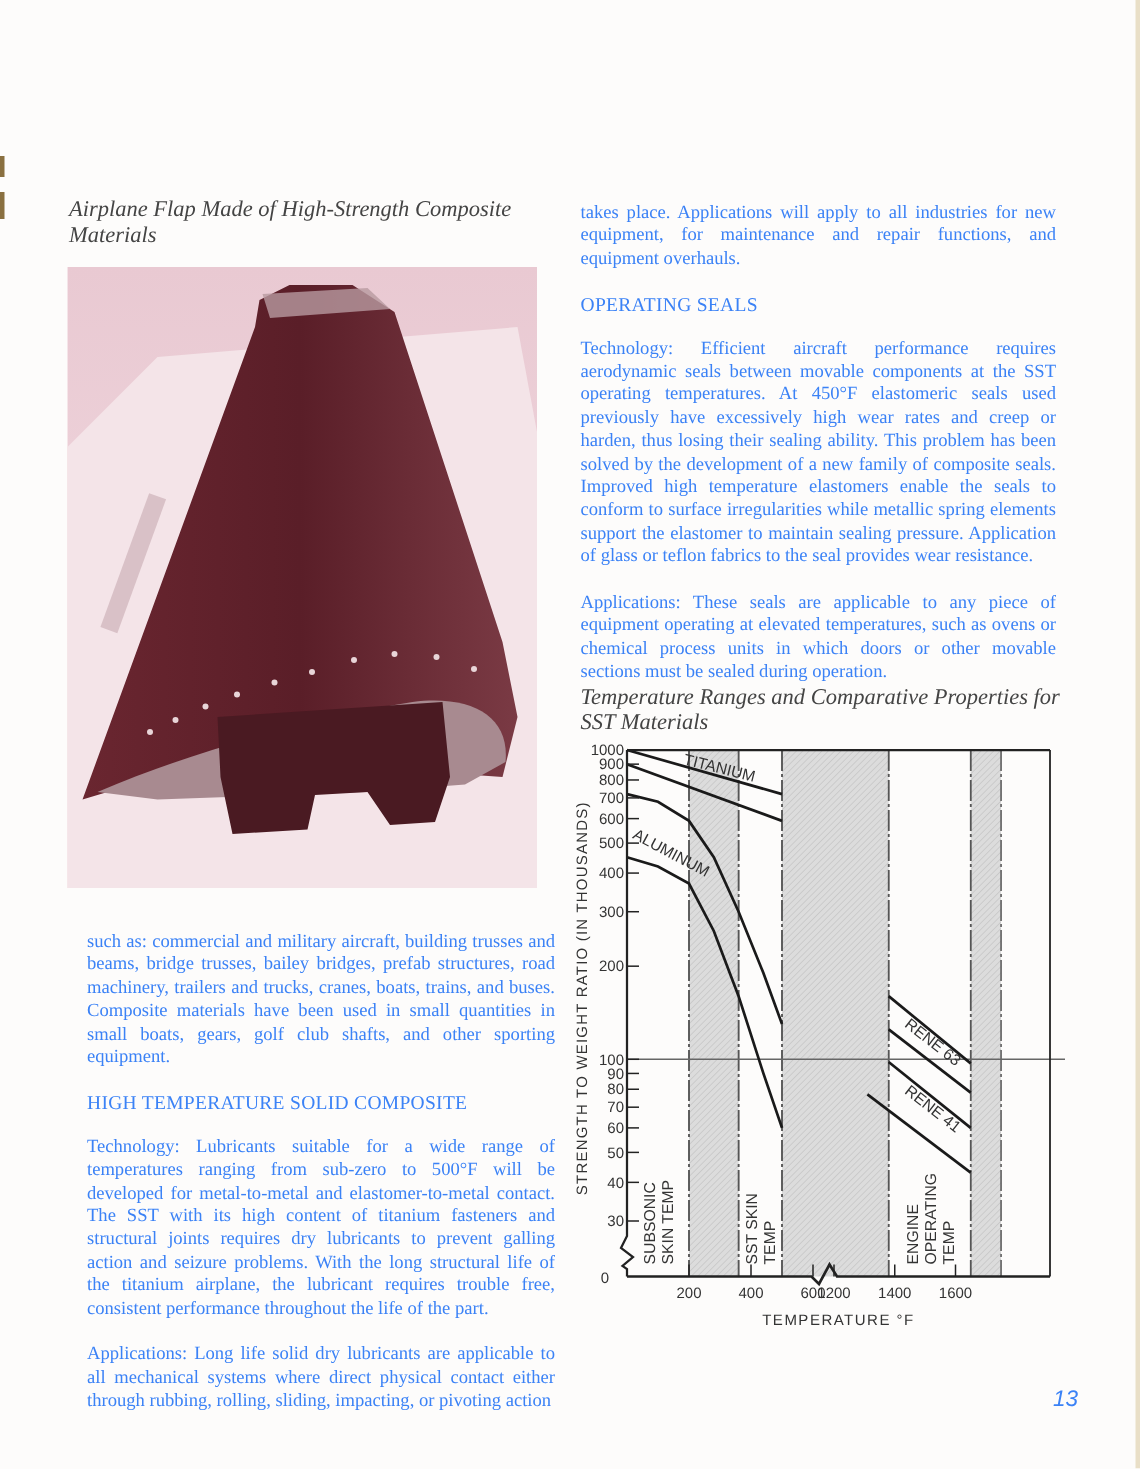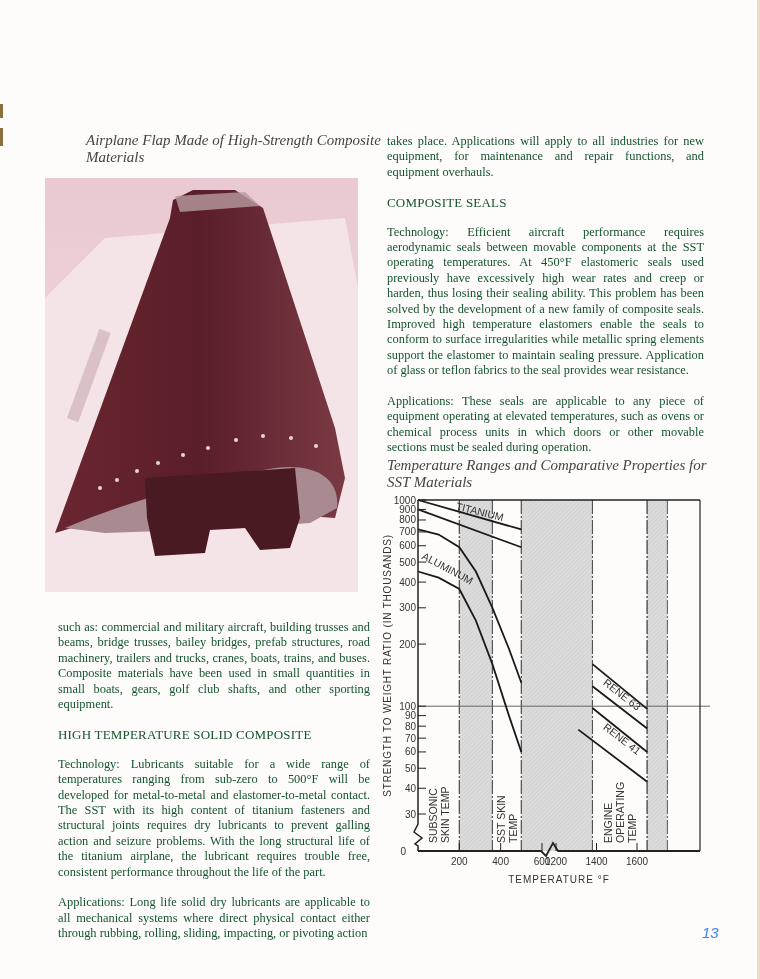--- a/index.html
+++ b/index.html
@@ -10,27 +10,27 @@
     color: #3a3a3a;
   }
   .binding-mark { position: absolute; left: 0; width: 3px; background: #8a7040; }
   .binding-mark.m1 { top: 104px; height: 14px; }
   .binding-mark.m2 { top: 128px; height: 18px; }
   .page-edge { position: absolute; right: 0; top: 0; width: 3px; height: 979px; background: #e9dfc7; }
 
   .caption {
     position: absolute; font-style: italic; font-size: 15px; line-height: 17px; color: #444;
   }
-  #photo-caption { left: 46px; top: 132px; width: 300px; margin-left: 40px; }
+  #photo-caption { left: 46px; top: 132px; width: 300px; }
   .photo {
     position: absolute; left: 45px; top: 178px; width: 313px; height: 414px;
     background: #efd6dd; overflow: hidden;
   }
   .col {
-    position: absolute; font-size: 12.4px; line-height: 15.4px; text-align: justify; color: #14532d;
+    position: absolute; font-size: 12.4px; line-height: 15.4px; text-align: justify; color: #3b82f6;
   }
   .col p { margin: 0 0 15px 0; }
   .col h3 { margin: 0 0 14px 0; font-weight: normal; font-size: 13px; letter-spacing: 0.2px; }
   #left-col { left: 58px; top: 620px; width: 312px; }
   #right-col { left: 387px; top: 134px; width: 317px; }
   #chart-title { left: 387px; top: 457px; width: 320px; }
   .chart-wrap { position: absolute; left: 380px; top: 490px; width: 330px; height: 400px; }
   .page-number {
     position: absolute; left: 702px; top: 924px; font-family: "Liberation Sans", sans-serif;
     font-style: italic; font-size: 15px; color: #3b82f6;
@@ -83,21 +83,21 @@
 
 <div id="left-col" class="col">
   <p>such as: commercial and military aircraft, building trusses and beams, bridge trusses, bailey bridges, prefab structures, road machinery, trailers and trucks, cranes, boats, trains, and buses. Composite materials have been used in small quantities in small boats, gears, golf club shafts, and other sporting equipment.</p>
   <h3>HIGH TEMPERATURE SOLID COMPOSITE</h3>
   <p>Technology: Lubricants suitable for a wide range of temperatures ranging from sub-zero to 500°F will be developed for metal-to-metal and elastomer-to-metal contact. The SST with its high content of titanium fasteners and structural joints requires dry lubricants to prevent galling action and seizure problems. With the long structural life of the titanium airplane, the lubricant requires trouble free, consistent performance throughout the life of the part.</p>
   <p>Applications: Long life solid dry lubricants are applicable to all mechanical systems where direct physical contact either through rubbing, rolling, sliding, impacting, or pivoting action</p>
 </div>
 
 <div id="right-col" class="col">
   <p>takes place. Applications will apply to all industries for new equipment, for maintenance and repair functions, and equipment overhauls.</p>
-  <h3>COMPOSITE SEALS</h3>
+  <h3>OPERATING SEALS</h3>
   <p>Technology: Efficient aircraft performance requires aerodynamic seals between movable components at the SST operating temperatures. At 450°F elastomeric seals used previously have excessively high wear rates and creep or harden, thus losing their sealing ability. This problem has been solved by the development of a new family of composite seals. Improved high temperature elastomers enable the seals to conform to surface irregularities while metallic spring elements support the elastomer to maintain sealing pressure. Application of glass or teflon fabrics to the seal provides wear resistance.</p>
   <p>Applications: These seals are applicable to any piece of equipment operating at elevated temperatures, such as ovens or chemical process units in which doors or other movable sections must be sealed during operation.</p>
 </div>
 
 <div id="chart-title" class="caption">Temperature Ranges and Comparative Properties for SST Materials</div>
 
 <div class="chart-wrap">
   <svg id="chart-svg" width="330" height="400" viewBox="0 0 330 400">
     <defs>
       <pattern id="hatch" patternUnits="userSpaceOnUse" width="3" height="3" patternTransform="rotate(45)">

